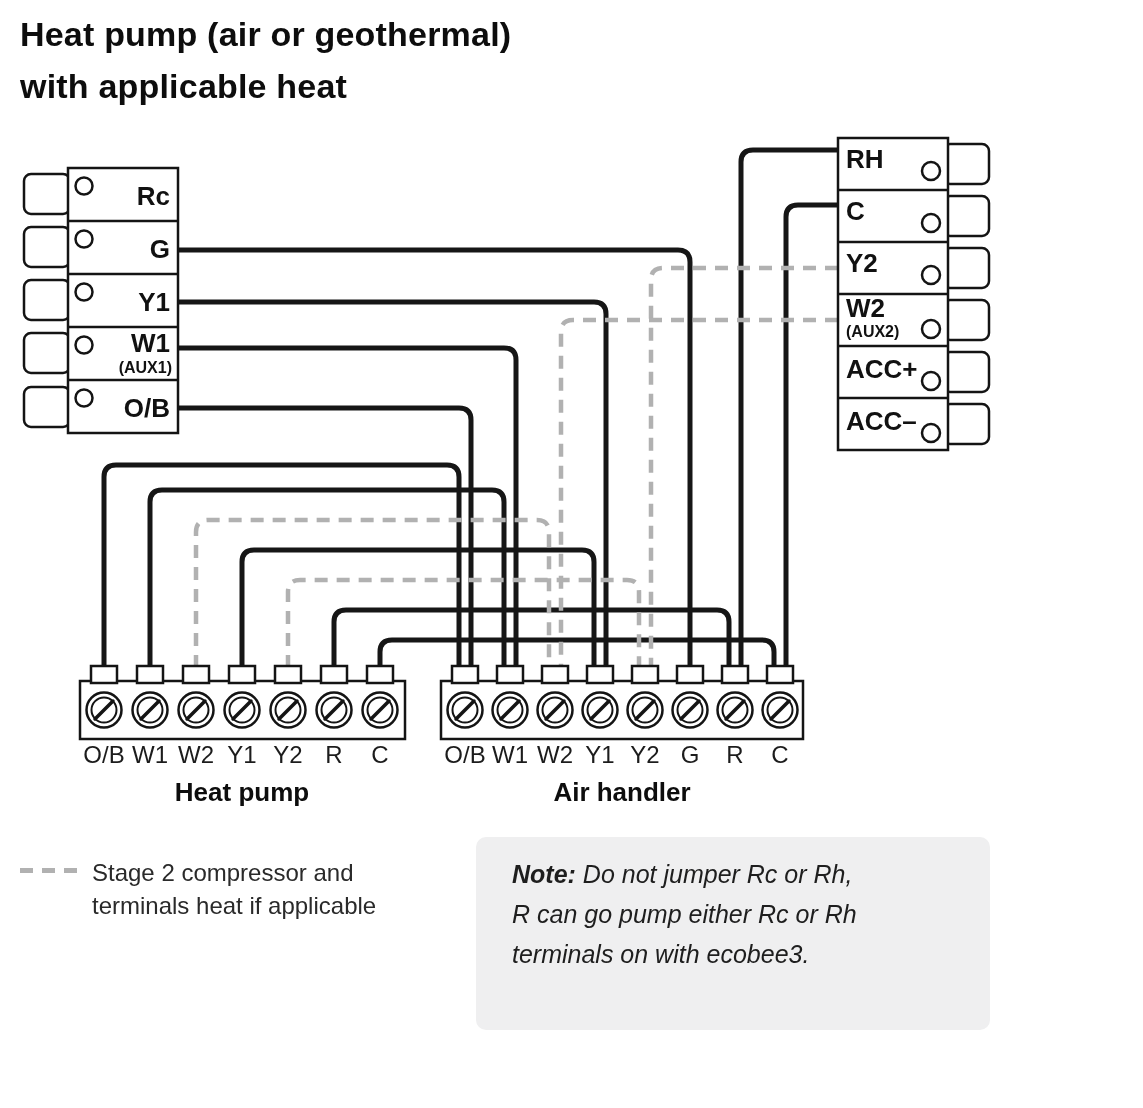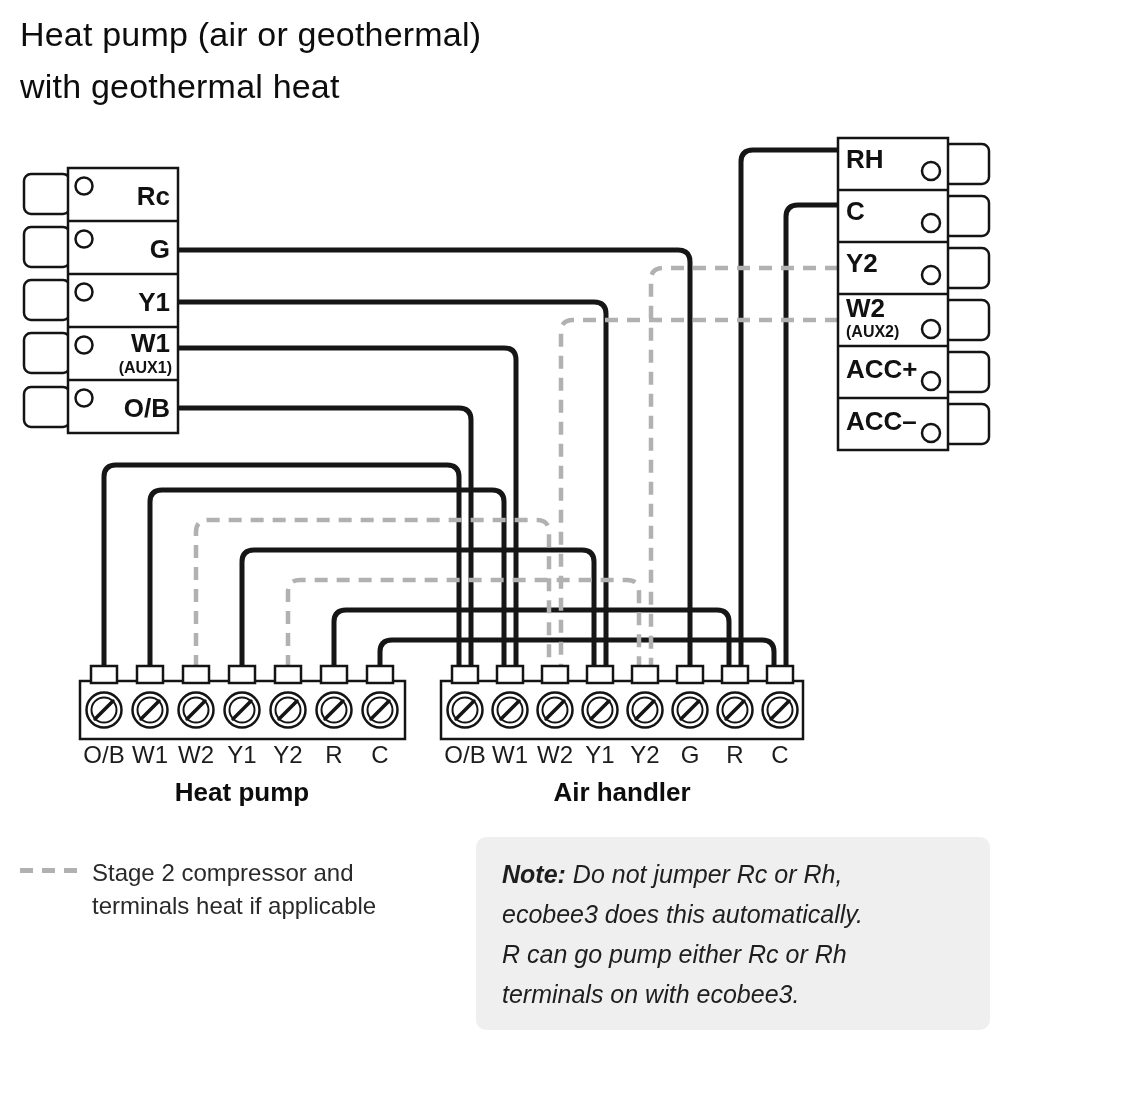--- a/index.html
+++ b/index.html
@@ -1,19 +1,19 @@
 <!DOCTYPE html>
 <html><head>
 <meta charset="utf-8">
 <style>
   html,body { margin:0; padding:0; background:#ffffff; }
   body { font-family: "Liberation Sans", "DejaVu Sans", sans-serif; color:#111; }
   .page { position:relative; width:1143px; height:1108px; background:#fff; overflow:hidden; }
 
-  .title { position:absolute; left:20px; top:8px; font-size:34px; font-weight:normal;
+  .title { position:absolute; left:20px; top:8px; font-size:34px; font-weight:bold;
            line-height:52px; color:#0d0d0d; letter-spacing:0.2px; }
 
   .diagram-svg { position:absolute; left:0; top:0; }
   svg text { font-family: "Liberation Sans", "DejaVu Sans", sans-serif; }
 
   .outline   { fill:#fff; stroke:#141414; stroke-width:2.5; }
   .divider   { stroke:#141414; stroke-width:2.5; }
   .term-circle { fill:#fff; stroke:#141414; stroke-width:2.5; }
   .wire        { fill:none; stroke:#161616; stroke-width:5; }
   .wire-dashed { fill:none; stroke:#b1b1b1; stroke-width:4.5; stroke-dasharray:13 9; }
@@ -27,31 +27,31 @@
   .strip-label { font-size:24px; fill:#1c1c1c; }
   .strip-title { font-weight:bold; font-size:26px; fill:#0d0d0d; }
 
   .legend { position:absolute; left:20px; top:856px; display:flex; align-items:flex-start; }
   .legend-swatch { width:62px; height:5px; margin-top:12px;
      background: repeating-linear-gradient(90deg, #b1b1b1 0 13px, transparent 13px 22px); }
   .legend-text { margin-left:10px; font-size:24px; line-height:33px; color:#2a2a2a; }
 
   .note { position:absolute; left:476px; top:837px; width:514px; height:193px;
           box-sizing:border-box; background:#efeff0; border-radius:10px;
-          padding:17px 26px; font-style:italic; font-size:25px; line-height:40px; color:#1e1e1e; }
+          padding:17px 36px; font-style:italic; font-size:25px; line-height:40px; color:#1e1e1e; }
   .note-prefix { font-weight:bold; }
 </style>
 </head>
 <body>
 
 <div class="page">
 
   <div class="title">
     <div>Heat pump (air or geothermal)</div>
-    <div>with geothermal heat</div>
+    <div>with applicable heat</div>
   </div>
 
   <svg class="diagram-svg" width="1143" height="1108" viewBox="0 0 1143 1108">
 
     <g>
       <path class="wire" d="M178 250 H678 Q690 250 690 262 V668"></path>
       <path class="wire" d="M178 302 H594 Q606 302 606 314 V668"></path>
       <path class="wire" d="M178 348 H504 Q516 348 516 360 V668"></path>
       <path class="wire" d="M178 408 H459 Q471 408 471 420 V668"></path>
       <path class="wire" d="M838 150 H753 Q741 150 741 162 V668"></path>
@@ -214,18 +214,17 @@
   <div class="legend">
     <div class="legend-swatch"></div>
     <div class="legend-text">
       <div>Stage 2 compressor and</div>
       <div>terminals heat if applicable</div>
     </div>
   </div>
 
   <div class="note">
     <div class="note-line"><span class="note-prefix">Note:</span> <span>Do not jumper Rc or Rh,</span></div>
-    <div class="note-line">ecobee3 does this automatically.</div>
     <div class="note-line">R can go pump either Rc or Rh</div>
     <div class="note-line">terminals on with ecobee3.</div>
   </div>
 
 </div>
 
 </body></html>

